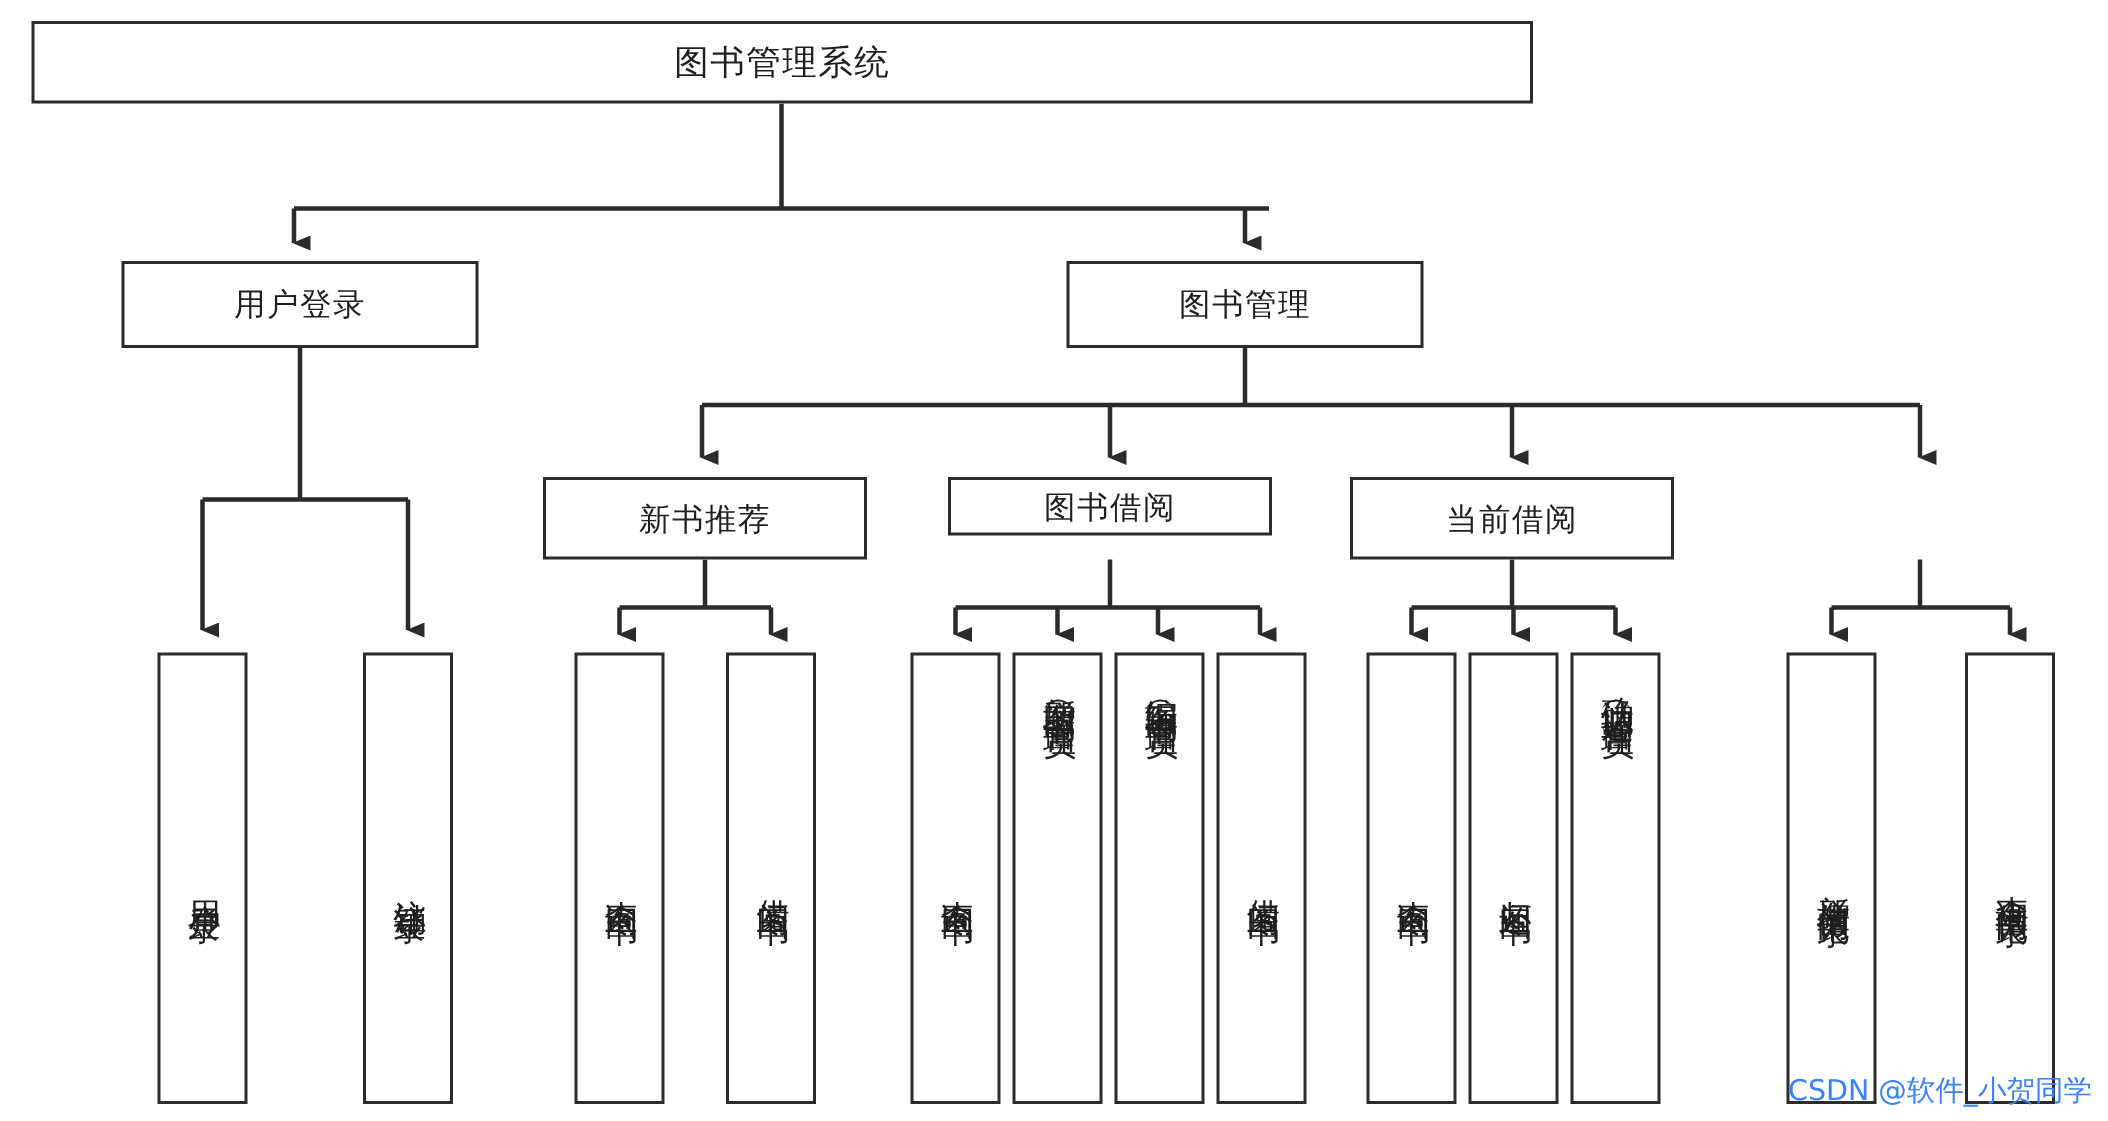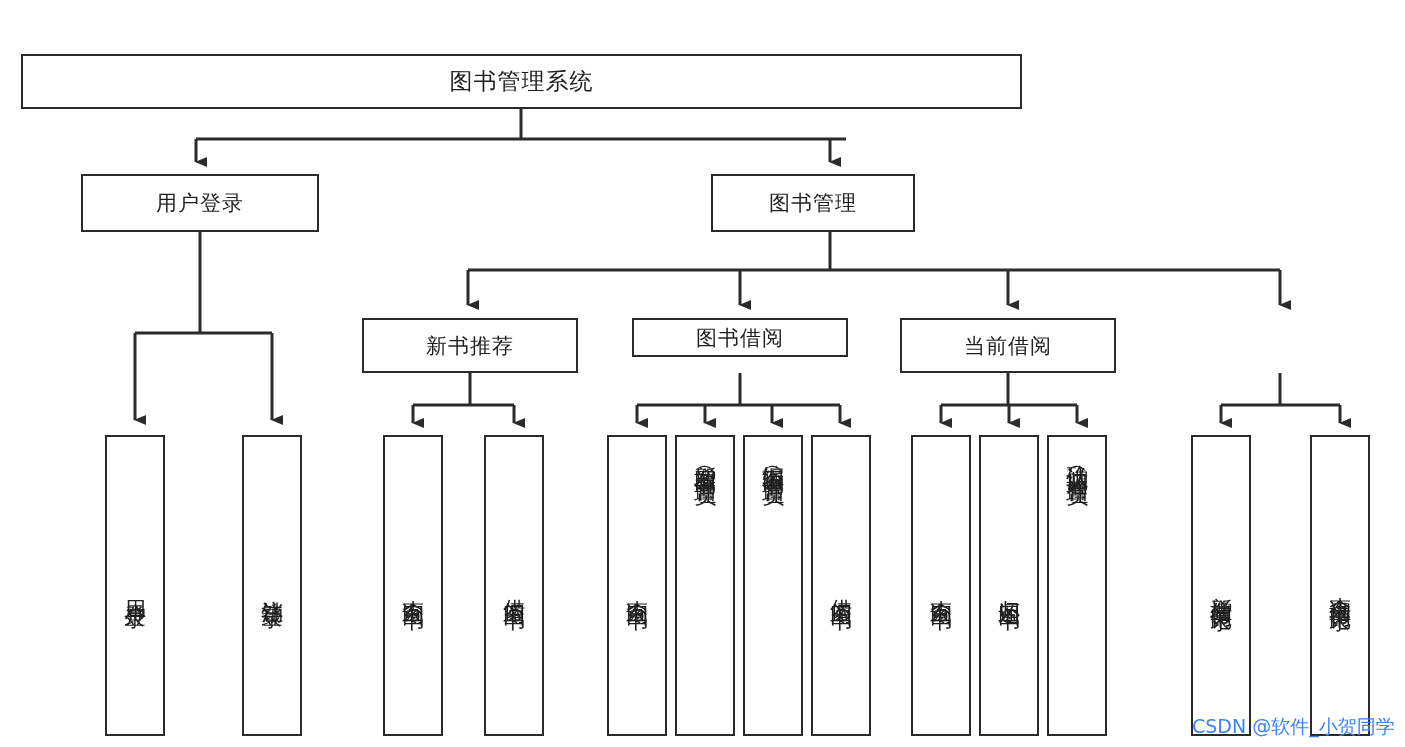--- a/index.html
+++ b/index.html
@@ -124,28 +124,28 @@
       <path d="M1009,405 L1009,423" marker-end="url(#arrow)"></path>
       <path d="M1077,405 L1077,423" marker-end="url(#arrow)"></path>
 
       <path d="M1280,373 L1280,405"></path>
       <path d="M1221,405 L1340,405"></path>
       <path d="M1221,405 L1221,423" marker-end="url(#arrow)"></path>
       <path d="M1340,405 L1340,423" marker-end="url(#arrow)"></path>
     </g>
   </svg>
 
-  <div class="node root" style="left:21px; top:14px; width:1001px; height:55px;margin-top:40px;">
+  <div class="node root" style="left:21px; top:14px; width:1001px; height:55px;">
     <span>图书管理系统</span>
   </div>
 
   <div class="node level2" style="left:81px; top:174px; width:238px; height:58px;">
     <span>用户登录</span>
   </div>
-  <div class="node level2" style="left:711px; top:174px; width:204px; height:58px;">
+  <div class="node level2" style="left:711px; top:174px; width:238px; height:58px;">
     <span>图书管理</span>
   </div>
 
   <div class="node level2" style="left:362px; top:318px; width:216px; height:55px;">
     <span>新书推荐</span>
   </div>
   <div class="node level2" style="left:632px; top:318px; width:216px; height:39px;">
     <span>图书借阅</span>
   </div>
   <div class="node level2" style="left:900px; top:318px; width:216px; height:55px;">

